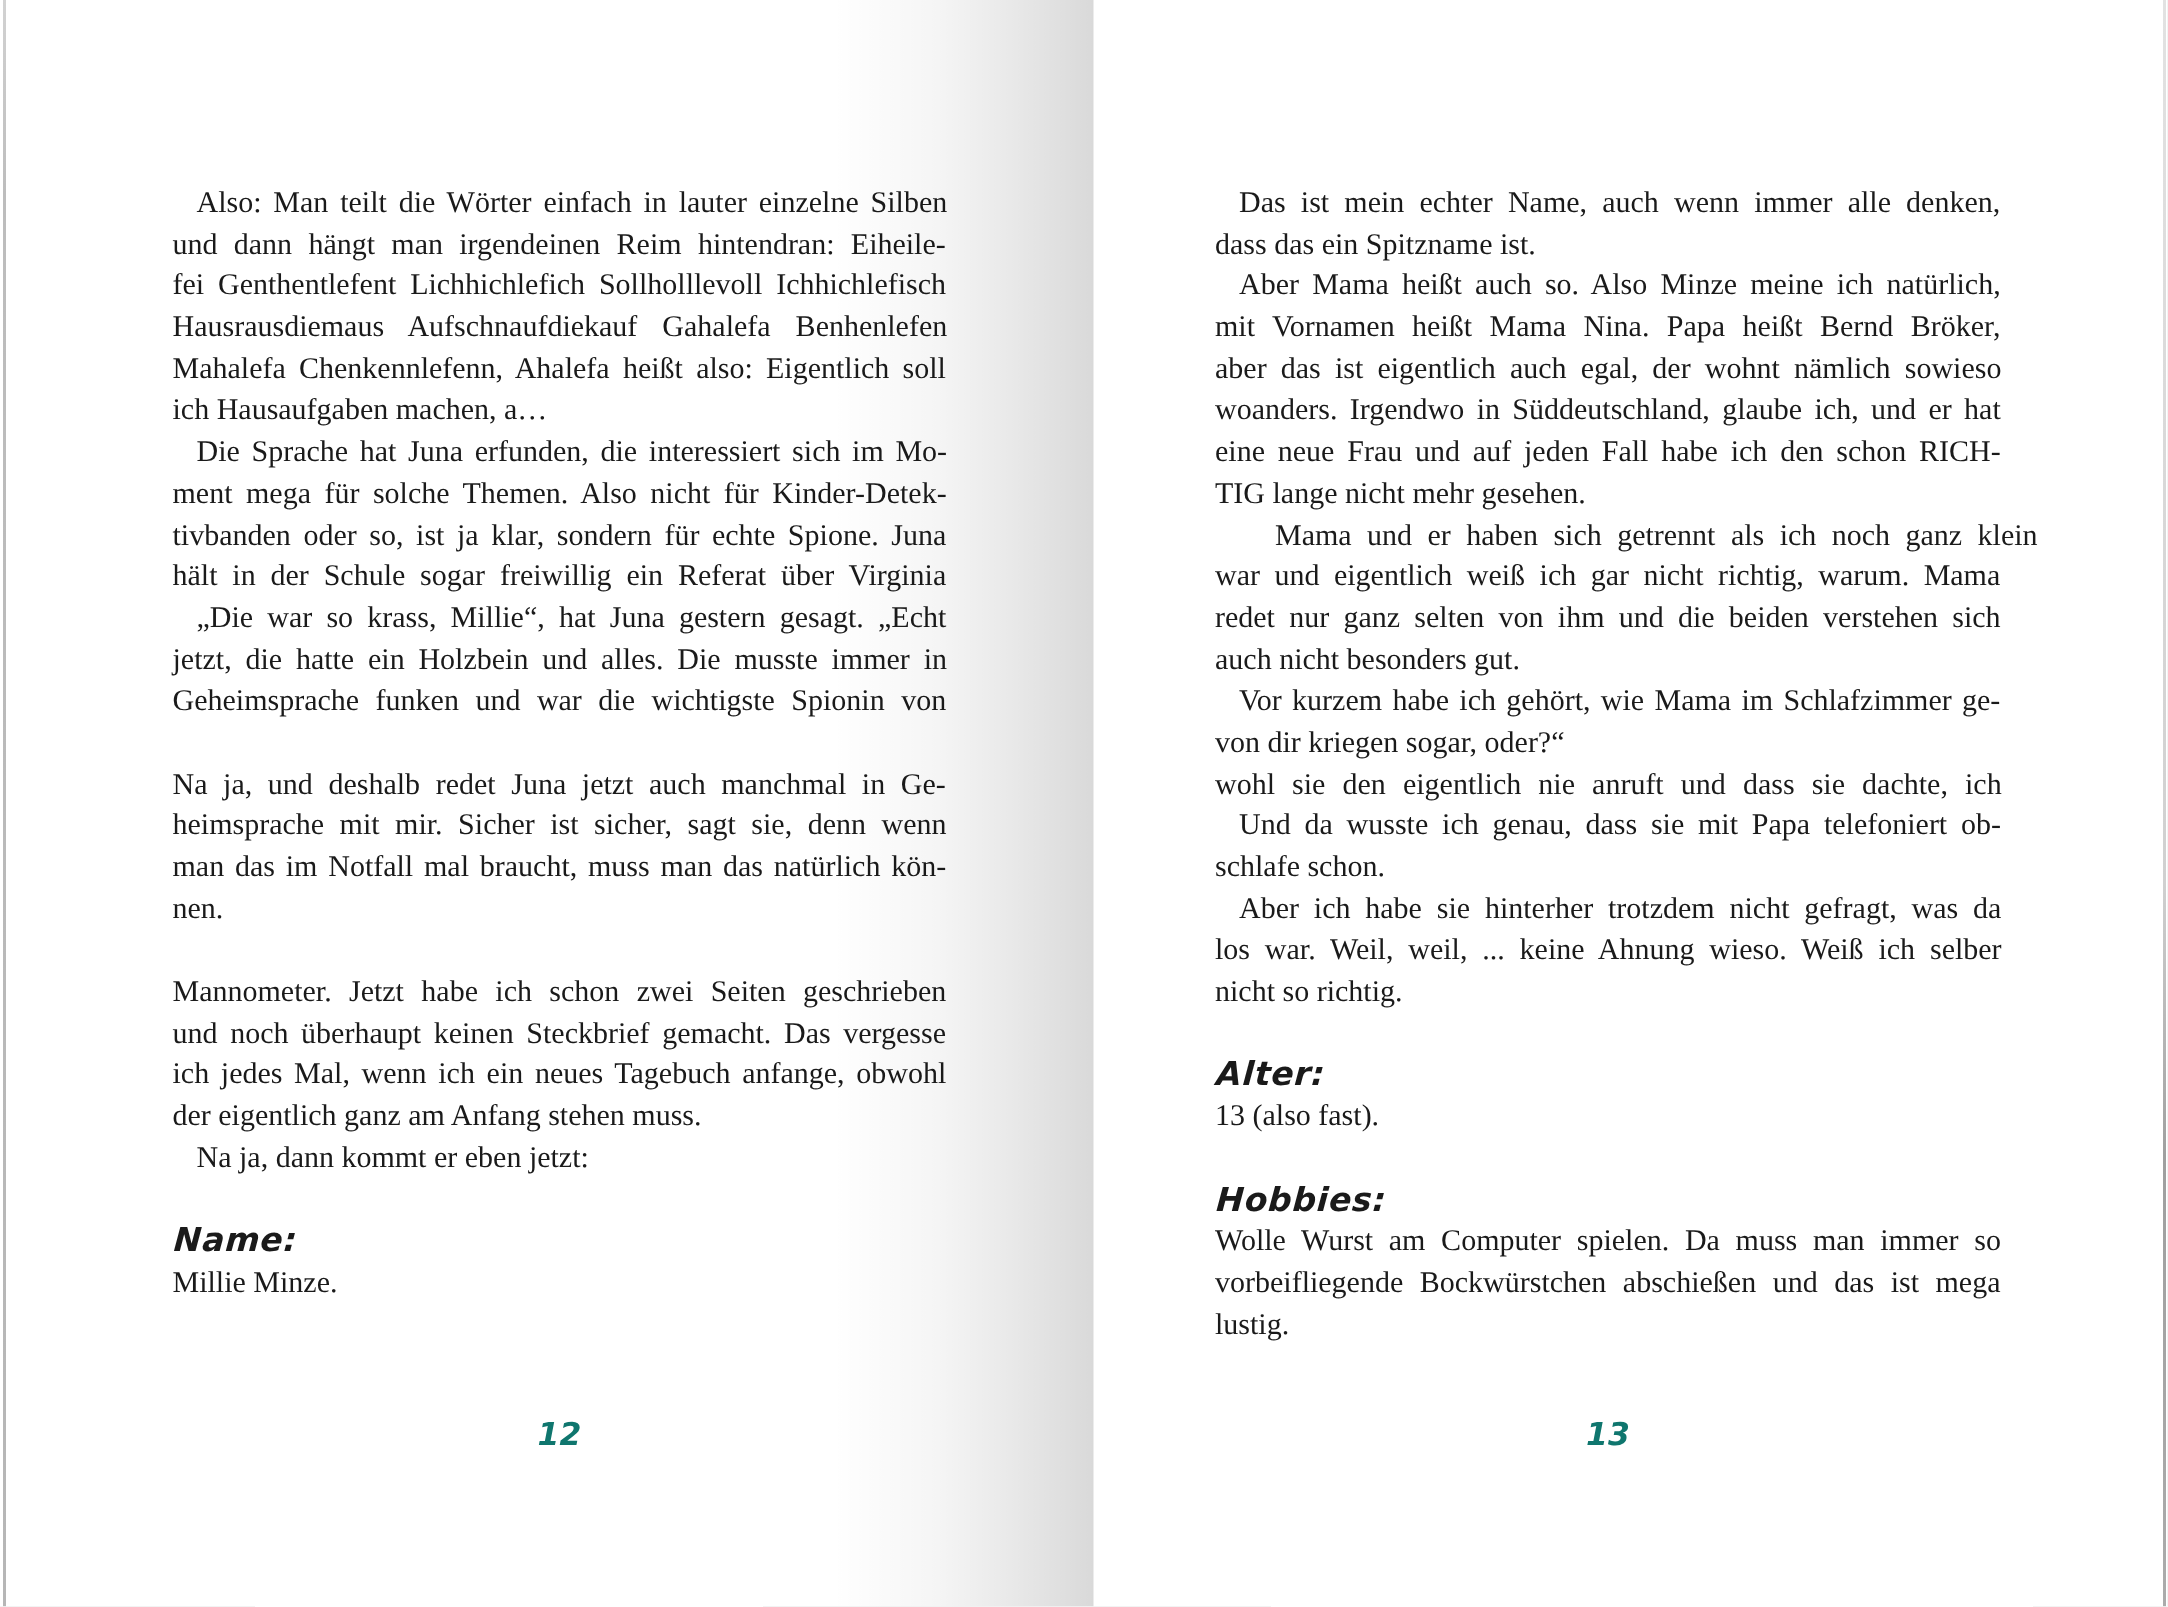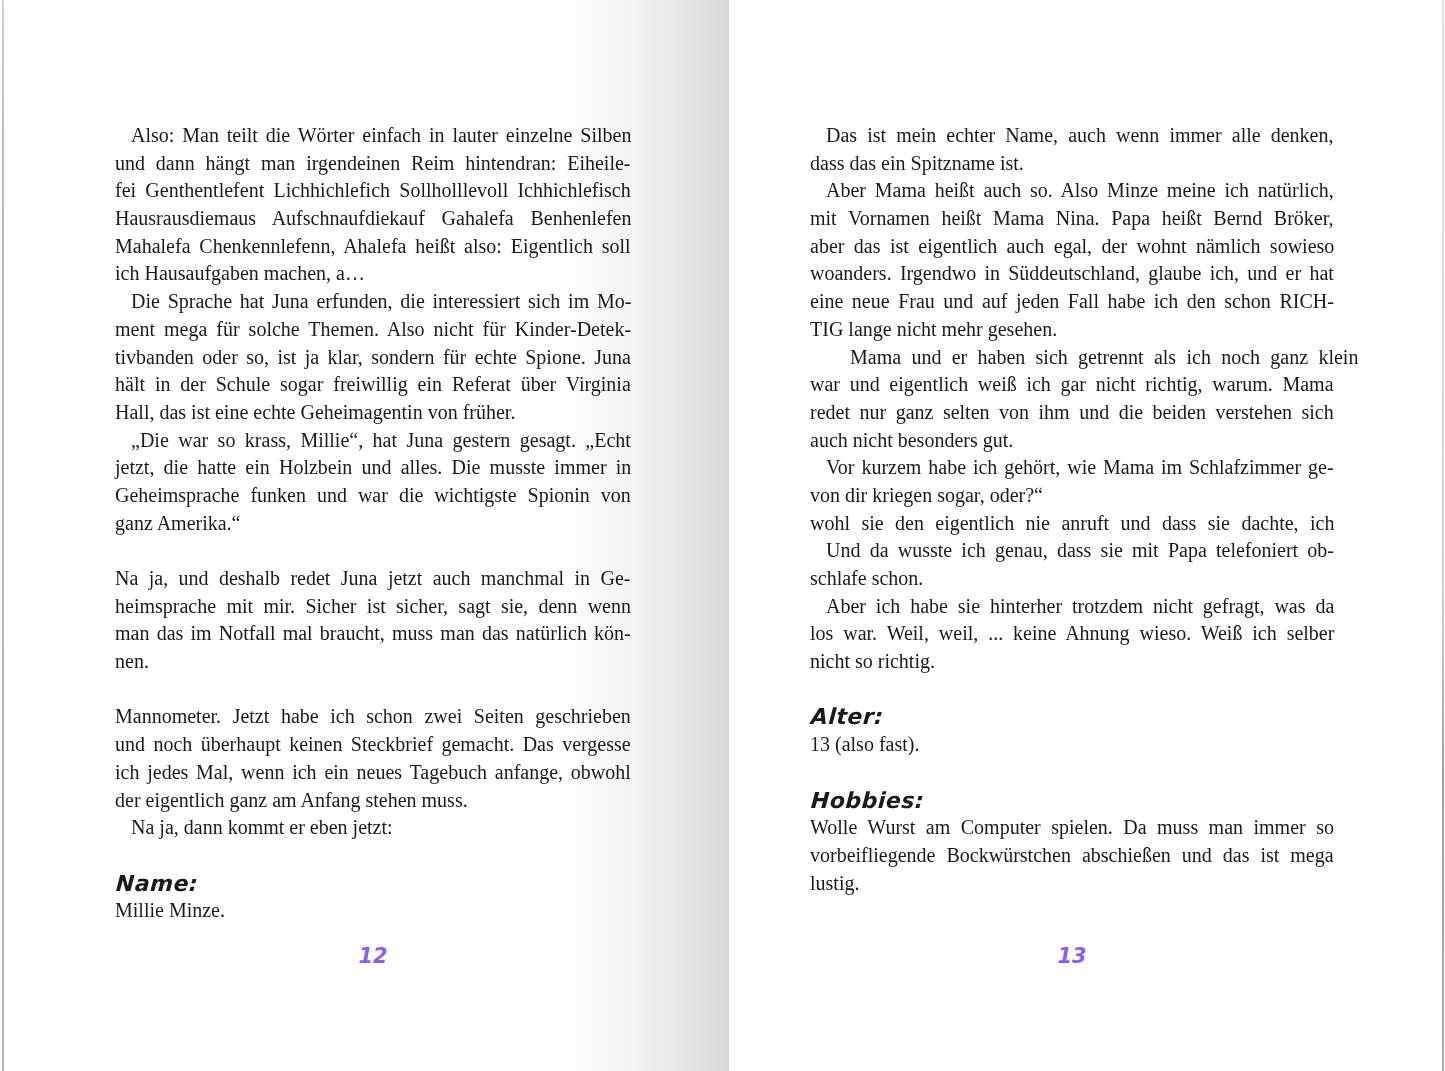--- a/index.html
+++ b/index.html
@@ -40,21 +40,21 @@
   }
 
   .page-number {
     position: absolute;
     top: 944px;
     text-align: center;
     font-family: "DejaVu Sans", sans-serif;
     font-style: italic;
     font-weight: 700;
     font-size: 21px;
-    color: #8b5cf6;
+    color: #0f766e;
   }
   .page-number.left  { left: 115px; width: 516px; }
   .page-number.right { left: 810px; width: 524px; }
 
   .gutter-shadow {
     position: absolute;
     left: 555px; top: 0;
     width: 174px; height: 100%;
     background: linear-gradient(90deg,
       rgba(0,0,0,0) 0%,
@@ -89,27 +89,25 @@
         <div class="line"><span class="li" style="word-spacing: 4.25px;">fei Genthentlefent Lichhichlefich Sollholllevoll Ichhichlefisch</span></div>
         <div class="line"><span class="li" style="word-spacing: 11.6667px;">Hausrausdiemaus Aufschnaufdiekauf Gahalefa Benhenlefen</span></div>
         <div class="line"><span class="li" style="word-spacing: 3.83333px;">Mahalefa Chenkennlefenn, Ahalefa heißt also: Eigentlich soll</span></div>
         <div class="line last"><span class="li">ich Hausaufgaben machen, a…</span></div>
       </div>
       <div class="para">
         <div class="line indent"><span class="li" style="word-spacing: 2.77778px;">Die Sprache hat Juna erfunden, die interessiert sich im Mo-</span></div>
         <div class="line"><span class="li" style="word-spacing: 4px;">ment mega für solche Themen. Also nicht für Kinder-Detek-</span></div>
         <div class="line"><span class="li" style="word-spacing: 3.4px;">tivbanden oder so, ist ja klar, sondern für echte Spione. Juna</span></div>
         <div class="line"><span class="li" style="word-spacing: 4.88889px;">hält in der Schule sogar freiwillig ein Referat über Virginia</span></div>
-        <div class="line last"><span class="li">Hall, das ist eine echte Geheimagentin von früher.</span></div>
       </div>
       <div class="para">
         <div class="line indent"><span class="li" style="word-spacing: 4.44444px;">„Die war so krass, Millie“, hat Juna gestern gesagt. „Echt</span></div>
         <div class="line"><span class="li" style="word-spacing: 4.2px;">jetzt, die hatte ein Holzbein und alles. Die musste immer in</span></div>
         <div class="line"><span class="li" style="word-spacing: 6px;">Geheimsprache funken und war die wichtigste Spionin von</span></div>
-        <div class="line last"><span class="li">ganz Amerika.“</span></div>
       </div>
       <div class="gap"></div>
       <div class="para">
         <div class="line"><span class="li" style="word-spacing: 5.4px;">Na ja, und deshalb redet Juna jetzt auch manchmal in Ge-</span></div>
         <div class="line"><span class="li" style="word-spacing: 5.33333px;">heimsprache mit mir. Sicher ist sicher, sagt sie, denn wenn</span></div>
         <div class="line"><span class="li" style="word-spacing: 2.2px;">man das im Notfall mal braucht, muss man das natürlich kön-</span></div>
         <div class="line last"><span class="li">nen.</span></div>
       </div>
       <div class="gap"></div>
       <div class="para">

